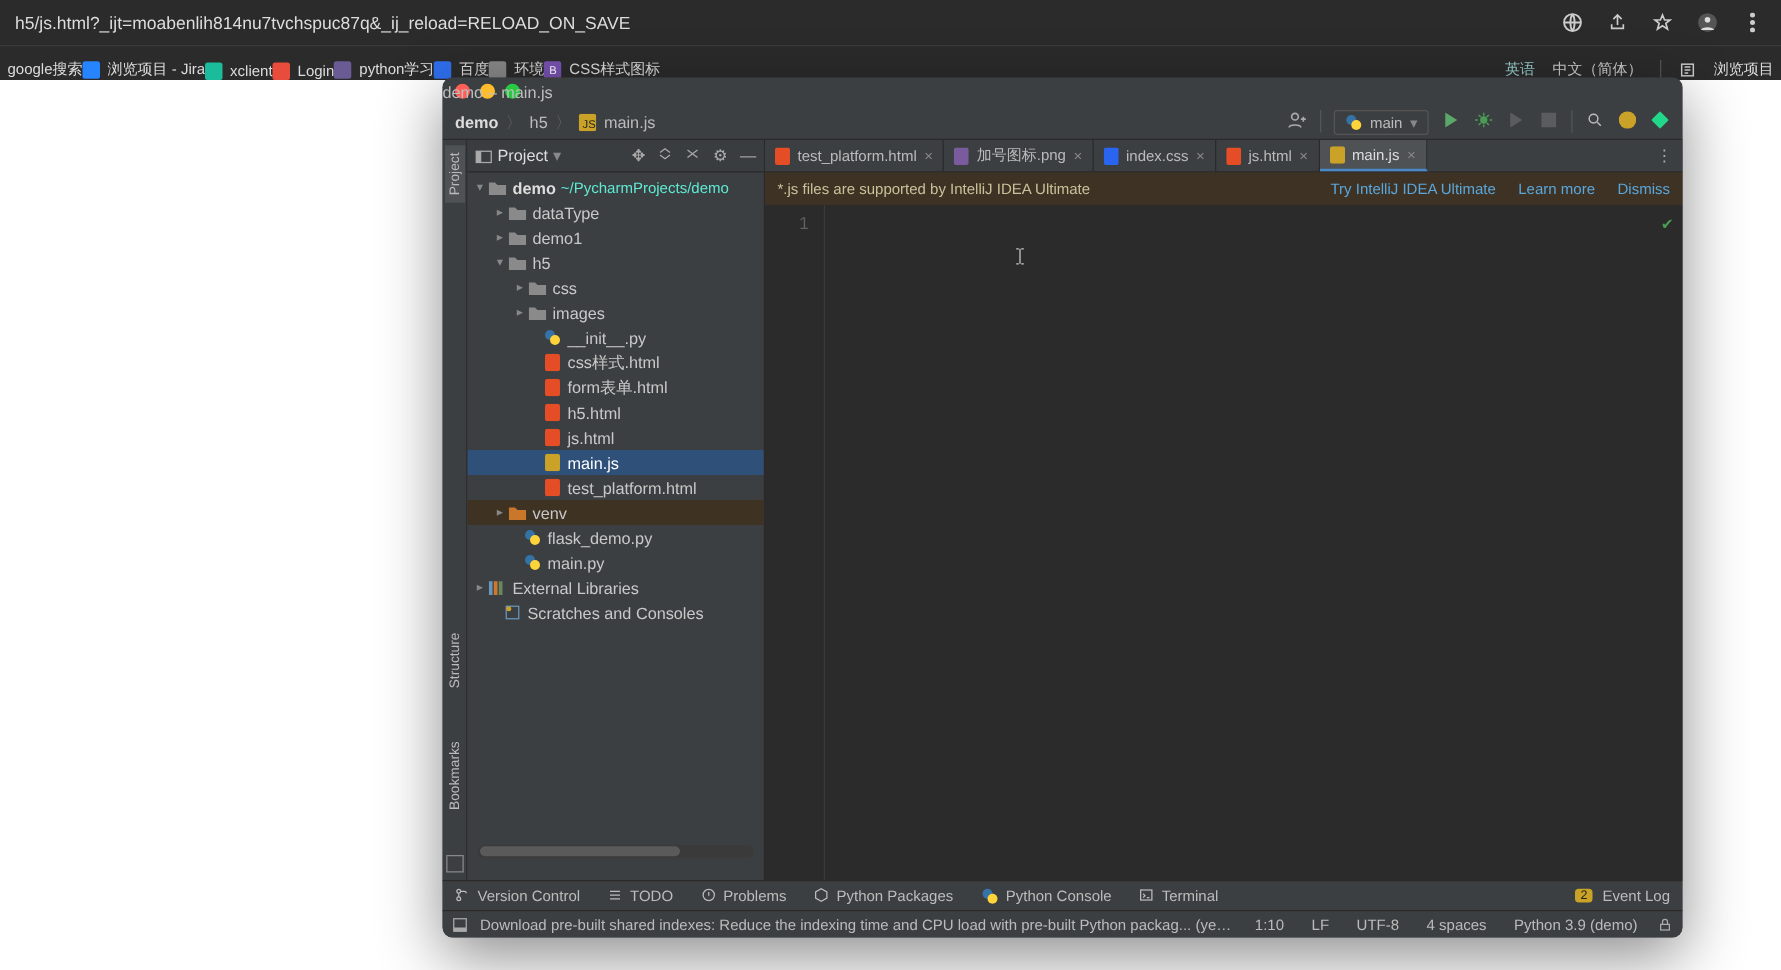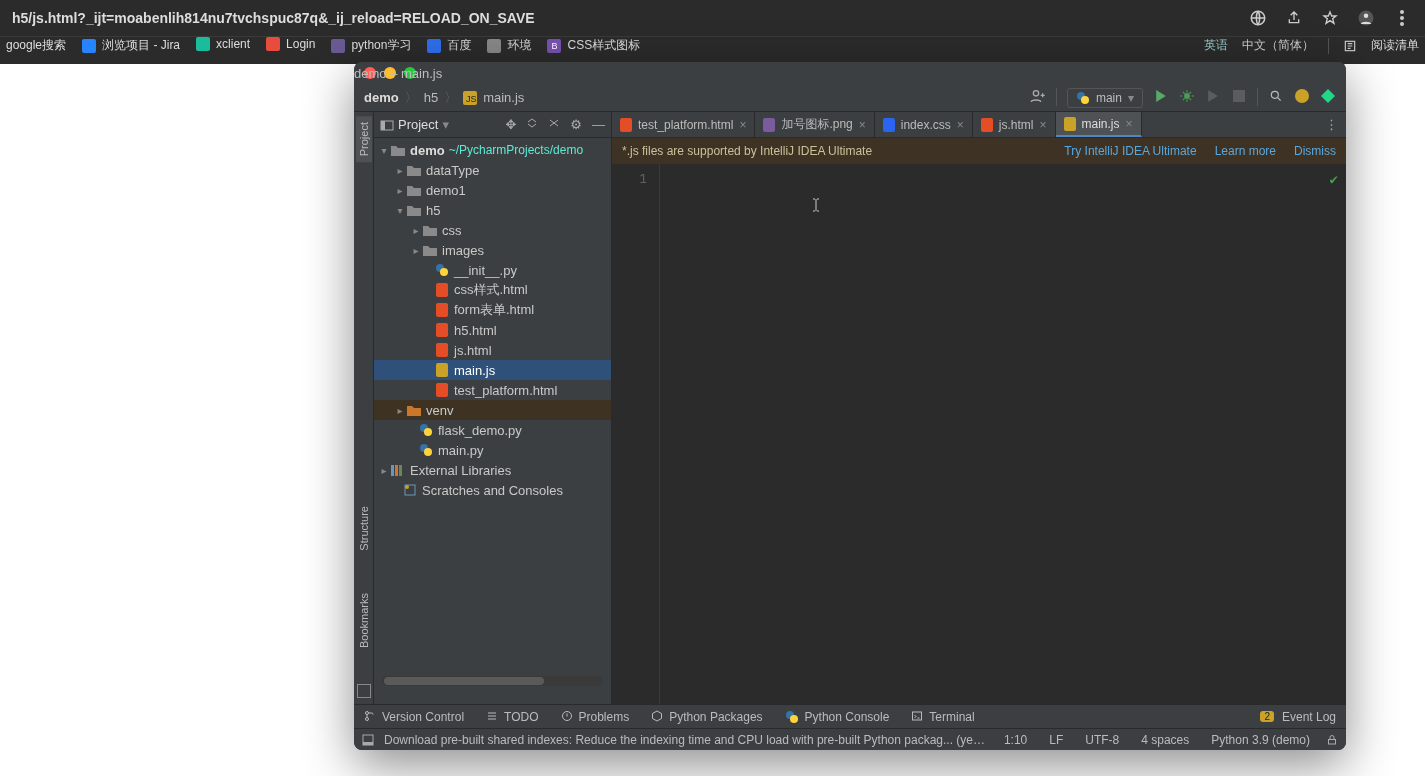--- a/index.html
+++ b/index.html
@@ -32,39 +32,37 @@
     position: relative;
   }
   
   .browser-top {
     background: #2b2b2b;
     height: 36px;
     display: flex;
     align-items: center;
     padding: 0 8px;
     color: #ccc;
-    font-weight: bold;
   }
   .browser-top .url {
     flex: 1;
     font-size: 14px;
     padding-left: 4px;
     color: #ddd;
   }
   .browser-top .right-icons { display: flex; align-items: center; gap: 18px; padding-right: 6px; }
   .browser-top .ic { width:18px; height:18px; display:inline-flex; align-items:center; justify-content:center; color:#ccc; }
   .bookmarks-bar {
     background: #2b2b2b;
     height: 28px;
     display: flex;
-    align-items: flex-start;
+    align-items: flex-end;
     padding: 0 6px;
     color: #ddd;
     font-size: 12px;
-    gap: 16px;
     border-top: 1px solid #3a3a3a;
   }
   .bookmarks-bar .bm { display:flex; align-items:center; gap:6px; }
   .bm-ico { width:14px; height:14px; border-radius:2px; display:inline-block; }
   .bookmarks-right { margin-left:auto; display:flex; align-items:center; gap:14px; }
   .white-page {
     position:absolute;
     top:64px; left:0; right:0; bottom:0;
     background:#fff;
   }
@@ -259,21 +257,21 @@
   <div class="bookmarks-right">
     <span style="color:#9cc">英语</span>
     <span style="color:#ccc">中文（简体）</span>
     <span style="border-left:1px solid #555;height:16px"></span>
     <span class="ic">
         <svg width="14" height="14" viewBox="0 0 24 24" fill="none" stroke="#ccc" stroke-width="2">
           <rect x="4" y="4" width="16" height="16"></rect>
           <path d="M8 8h8M8 12h8M8 16h5"></path>
         </svg>
       </span>
-    <span>阅读清单</span>
+    <span>浏览项目</span>
   </div>
 </div>
 
 <div class="white-page"></div>
 
 <div class="ide-window">
   <div class="titlebar">
     <div class="traffic">
       <span class="tl-close"></span>
       <span class="tl-min"></span>

